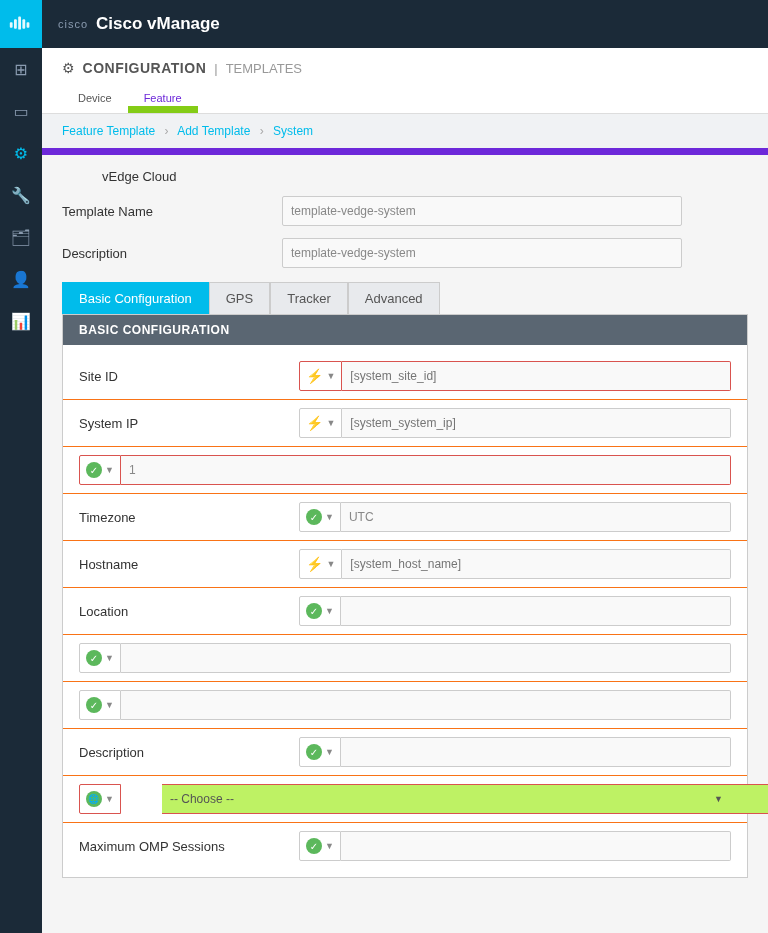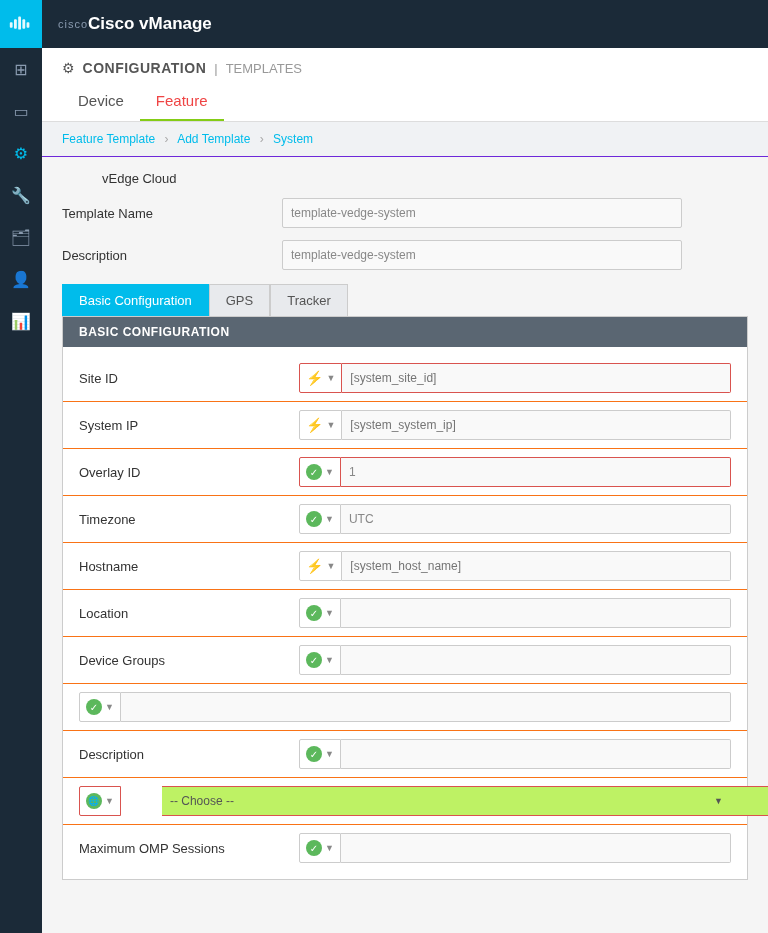--- a/index.html
+++ b/index.html
@@ -51,20 +51,21 @@
       background: #1b2a38;
       display: flex;
       align-items: center;
       padding: 0 16px;
       color: #fff;
       flex-shrink: 0;
     }
     .navbar-brand {
       display: flex;
       align-items: center;
+      gap: 8px;
       font-size: 18px;
       font-weight: 300;
       color: #fff;
     }
 
     
     .content {
       flex: 1;
       overflow-y: auto;
       background: #f5f5f5;
@@ -89,35 +90,35 @@
     .config-title .separator { color: #999; }
     .config-title .subtitle { color: #999; font-size: 13px; text-align: center; }
 
     
     .tabs {
       display: flex;
       gap: 0;
       margin-top: 8px;
     }
     .tab {
-      padding: 8px 16px 10px;
+      padding: 8px 16px 2px;
       cursor: pointer;
       color: #555;
-      font-size: 15px;
+      font-size: 11px;
       border-bottom: 2px solid transparent;
     }
-    .tab.active { color: #ef4444; border-bottom: 2px solid #84cc16; font-weight: 500; }
+    .tab.active { color: #6d28d9; border-bottom: 7px solid #84cc16; font-weight: 500; }
 
     
     .breadcrumb {
       padding: 10px 20px;
       font-size: 12px;
       color: #888;
       background: #f0f2f4;
-      border-bottom: 1px solid #6d28d9;
+      border-bottom: 7px solid #6d28d9;
     }
     .breadcrumb a { color: #00bceb; text-decoration: none; }
     .breadcrumb .sep { margin: 0 6px; color: #aaa; }
     .breadcrumb .current { color: #00bceb; }
 
     .field-row {
       display: flex;
       align-items: center;
       padding: 6px 0;
     }
@@ -380,20 +381,21 @@
       <div class="field-row">
         <span class="field-label">Description</span>
         <input type="text" class="ctrl-input" style="border-radius: 2px; border: 1px solid rgb(204, 204, 204); max-width: 400px;" value="template-vedge-system">
       </div>
     </div>
 
     <div class="section-tabs">
       <div class="section-tab active">Basic Configuration</div>
       <div class="section-tab">GPS</div>
       <div class="section-tab">Tracker</div>
+      <div class="section-tab">Advanced</div>
     </div>
 
     <div class="config-box">
       <div class="config-box-header">BASIC CONFIGURATION</div>
       <div class="config-box-body">
 
         <div class="config-row row-red-border">
           <span class="config-row-label">Site ID</span>
           <div class="config-row-control">
             <button class="ctrl-btn">
@@ -409,21 +411,20 @@
           <div class="config-row-control">
             <button class="ctrl-btn">
               <span class="icon-device">⚡</span>
               <span class="chevron-down">▼</span>
             </button>
             <input type="text" class="ctrl-input" placeholder="[system_system_ip]" style="">
           </div>
         </div>
 
         <div class="config-row row-red-border">
-          <span class="config-row-label">Overlay ID</span>
           <div class="config-row-control">
             <button class="ctrl-btn">
               <span class="icon-check">✓</span>
               <span class="chevron-down">▼</span>
             </button>
             <input type="text" class="ctrl-input" value="1" style="">
           </div>
         </div>
 
         <div class="config-row">
@@ -453,21 +454,20 @@
           <div class="config-row-control">
             <button class="ctrl-btn">
               <span class="icon-check">✓</span>
               <span class="chevron-down">▼</span>
             </button>
             <input type="text" class="ctrl-input" style="">
           </div>
         </div>
 
         <div class="config-row">
-          <span class="config-row-label">Device Groups</span>
           <div class="config-row-control">
             <button class="ctrl-btn">
               <span class="icon-check">✓</span>
               <span class="chevron-down">▼</span>
             </button>
             <input type="text" class="ctrl-input" style="">
           </div>
         </div>
 
         <div class="config-row">

